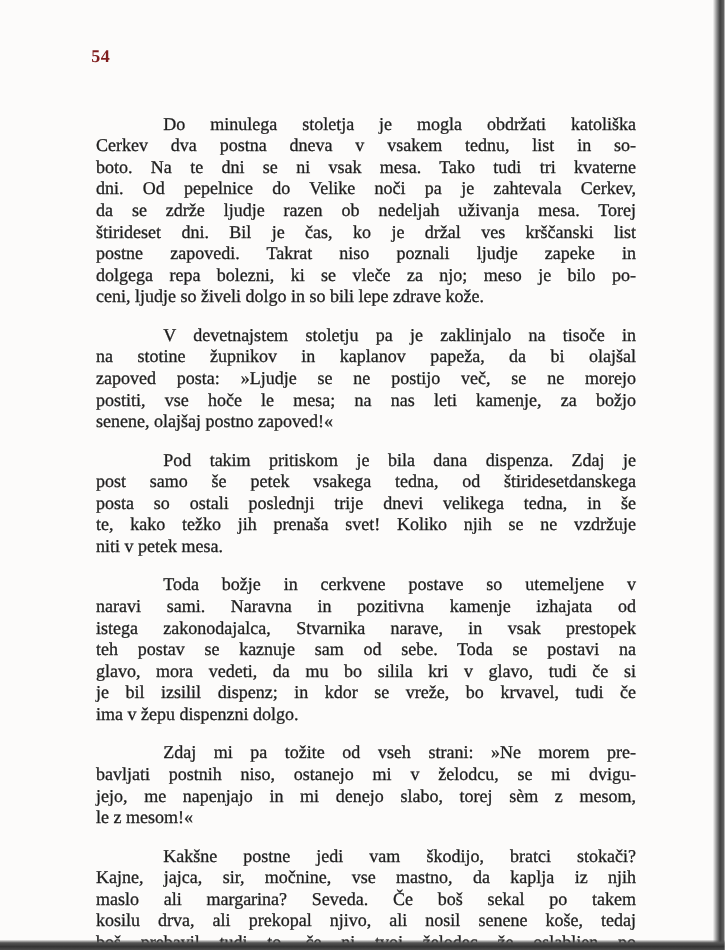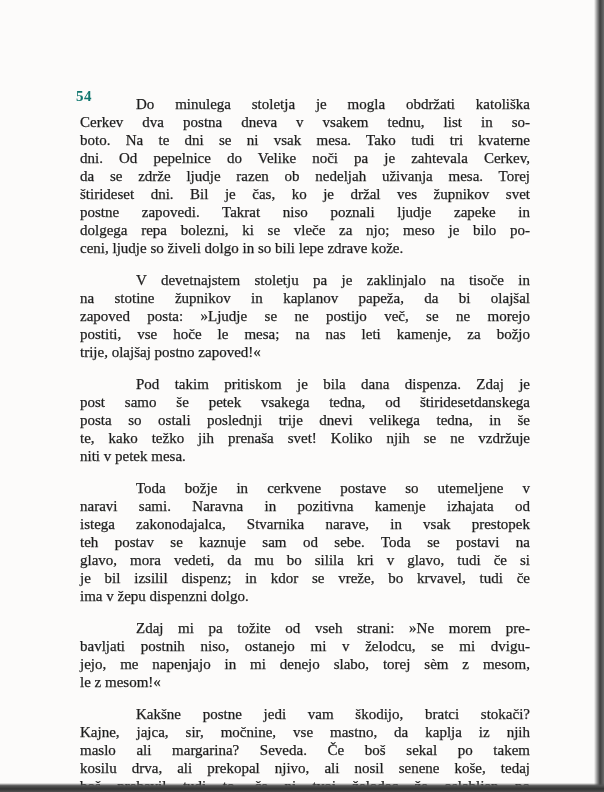--- a/index.html
+++ b/index.html
@@ -16,22 +16,21 @@
     font-family: "Liberation Serif", "DejaVu Serif", serif;
     color: #1e1e1e;
   }
   .page-number {
     position: absolute;
     left: 76px;
     top: 40px;
     font-size: 15px;
     font-weight: 700;
     letter-spacing: 0.5px;
-    color: #0f766e;
-    margin-top: 48px;
+    color: #7f1d1d;
   }
   .text-block {
     position: absolute;
     left: 66px;
     top: 81px;
     width: 478px;
     font-size: 15px;
     -webkit-text-stroke: 0.25px #1e1e1e;
   }
   .paragraph {
@@ -75,31 +74,31 @@
 <div class="scan-page">
   <div class="page-number">54</div>
 
   <div class="text-block">
       <div class="paragraph">
         <div class="line first">Do minulega stoletja je mogla obdržati katoliška</div>
         <div class="line">Cerkev dva postna dneva v vsakem tednu, list in so-</div>
         <div class="line">boto. Na te dni se ni vsak mesa. Tako tudi tri kvaterne</div>
         <div class="line">dni. Od pepelnice do Velike noči pa je zahtevala Cerkev,</div>
         <div class="line">da se zdrže ljudje razen ob nedeljah uživanja mesa. Torej</div>
-        <div class="line">štirideset dni. Bil je čas, ko je držal ves župnikov svet</div>
+        <div class="line">štirideset dni. Bil je čas, ko je držal ves krščanski list</div>
         <div class="line">postne zapovedi. Takrat niso poznali ljudje zapeke in</div>
         <div class="line">dolgega repa bolezni, ki se vleče za njo; meso je bilo po-</div>
         <div class="line endleft">ceni, ljudje so živeli dolgo in so bili lepe zdrave kože.</div>
       </div>
       <div class="paragraph">
         <div class="line first">V devetnajstem stoletju pa je zaklinjalo na tisoče in</div>
         <div class="line">na stotine župnikov in kaplanov papeža, da bi olajšal</div>
         <div class="line">zapoved posta: »Ljudje se ne postijo več, se ne morejo</div>
         <div class="line">postiti, vse hoče le mesa; na nas leti kamenje, za božjo</div>
-        <div class="line endleft">trije, olajšaj postno zapoved!«</div>
+        <div class="line endleft">senene, olajšaj postno zapoved!«</div>
       </div>
       <div class="paragraph">
         <div class="line first">Pod takim pritiskom je bila dana dispenza. Zdaj je</div>
         <div class="line">post samo še petek vsakega tedna, od štiridesetdanskega</div>
         <div class="line">posta so ostali poslednji trije dnevi velikega tedna, in še</div>
         <div class="line">te, kako težko jih prenaša svet! Koliko njih se ne vzdržuje</div>
         <div class="line endleft">niti v petek mesa.</div>
       </div>
       <div class="paragraph">
         <div class="line first">Toda božje in cerkvene postave so utemeljene v</div>

